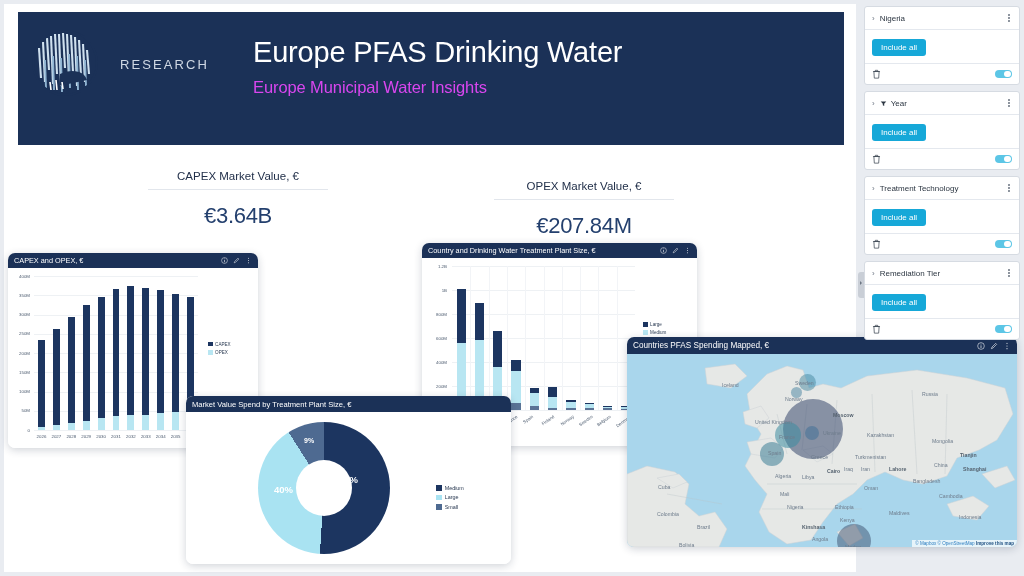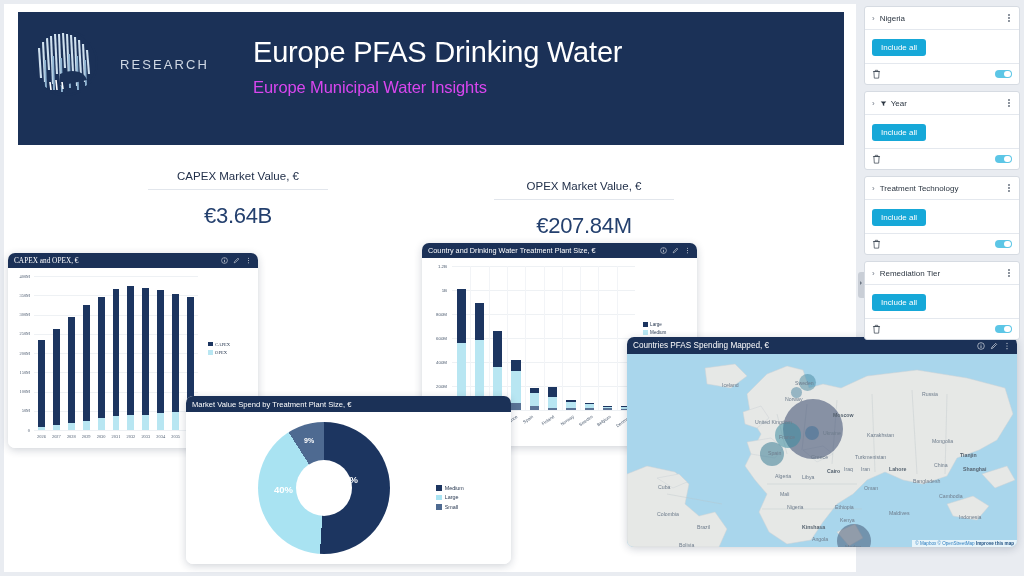--- a/index.html
+++ b/index.html
@@ -62,21 +62,21 @@
   
   .tick{position:absolute;font-size:4.4px;color:#4b5a6e;white-space:nowrap;}
   .gridline{position:absolute;height:1px;background:#eef1f4;}
   .vgrid{position:absolute;width:1px;background:#f2f4f7;}
   .bar{position:absolute;}
   .legend{position:absolute;font-size:4.6px;color:#2a3a52;line-height:1.55;}
   .legend .row{display:flex;align-items:center;margin-bottom:1px;}
   .legend .sw{width:4.5px;height:4.5px;margin-right:2.6px;display:inline-block;}
 
   
-  #card-capex{left:8px;top:253px;width:250px;height:195px;font-family:Liberation Serif, serif;}
+  #card-capex{left:8px;top:253px;width:250px;height:195px;}
   #card-capex .card-body{height:180px;}
 
   
   #card-country{left:422px;top:243px;width:275px;height:203px;}
   #card-country .card-body{height:188px;}
   .xrot{position:absolute;font-size:4.4px;color:#4b5a6e;
         transform:rotate(-35deg);transform-origin:right top;white-space:nowrap;text-align:right;}
 
   
   #card-donut{left:186px;top:396px;width:325px;height:168px;}

